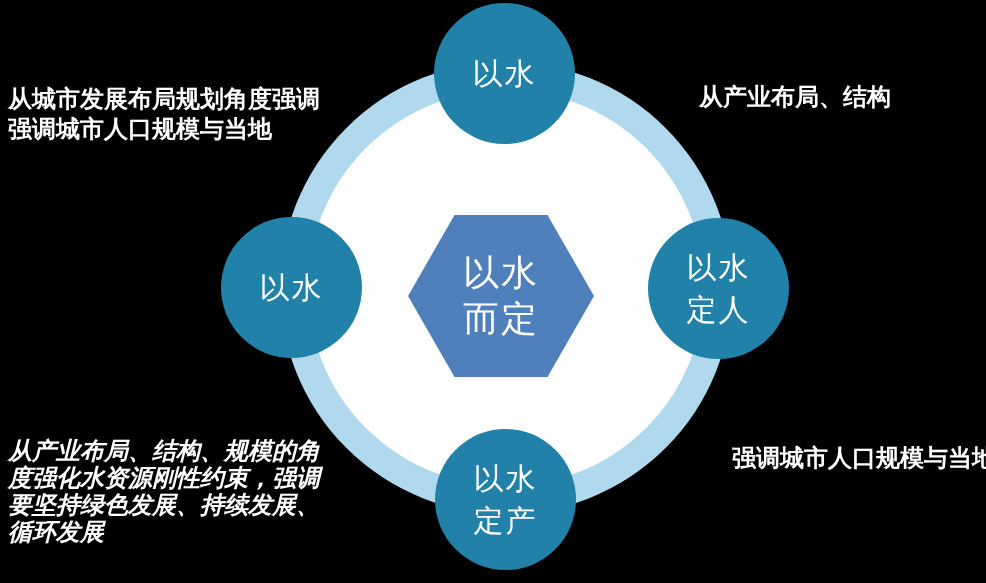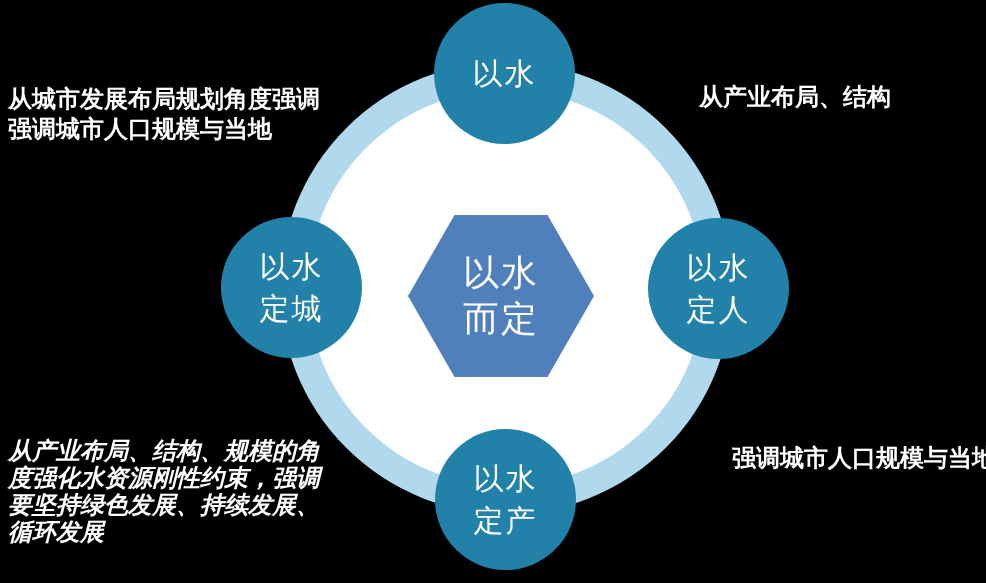--- a/index.html
+++ b/index.html
@@ -95,21 +95,20 @@
     <span>以水</span>
     <span>而定</span>
   </div>
 
   <div class="node node-top">
     <span>以水</span>
   </div>
 
   <div class="node node-left">
     <span>以水</span>
-    <span>定城</span>
   </div>
 
   <div class="node node-right">
     <span>以水</span>
     <span>定人</span>
   </div>
 
   <div class="node node-bottom">
     <span>以水</span>
     <span>定产</span>

